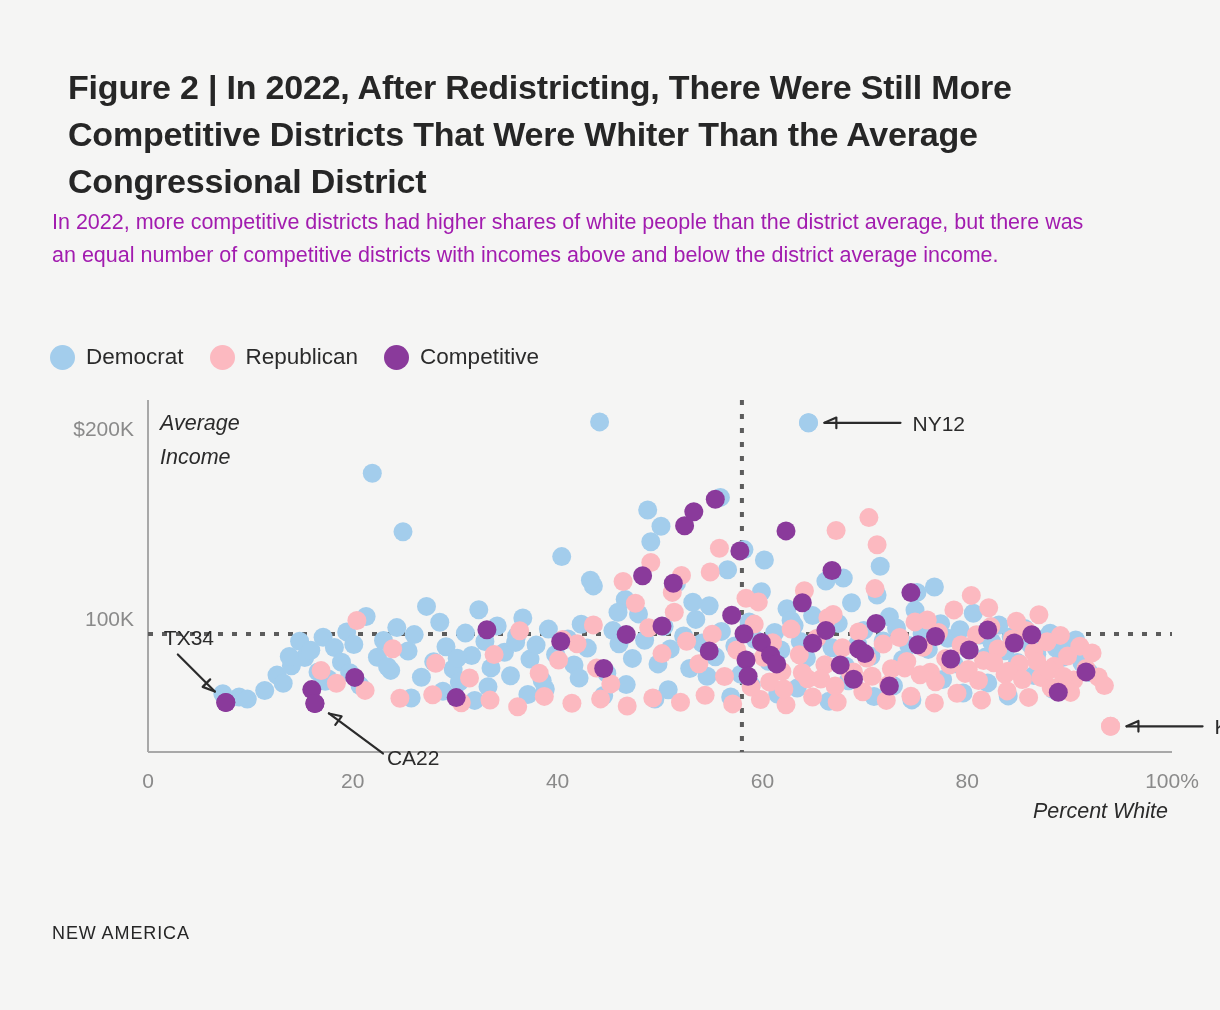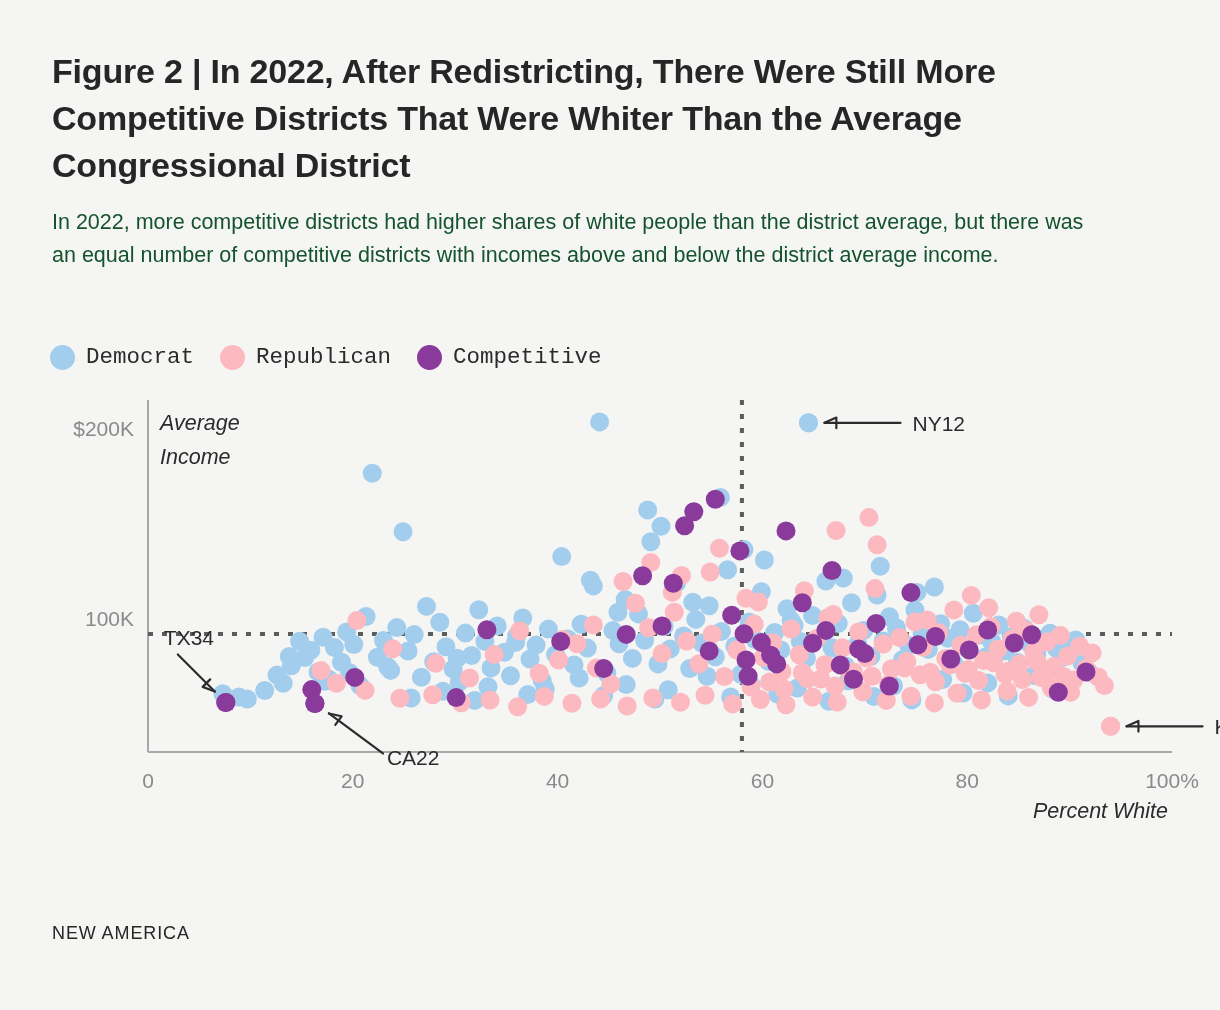--- a/index.html
+++ b/index.html
@@ -25,30 +25,30 @@
   .fig-title {
     position: absolute;
     left: 52px;
     top: 48px;
     width: 1090px;
     font-size: 34px;
     font-weight: bold;
     line-height: 1.38;
     letter-spacing: -0.2px;
     color: #262626;
-    margin: 0;
+    margin: 16px;
   }
   .fig-subtitle {
     position: absolute;
     left: 52px;
     top: 206px;
     width: 1060px;
     font-size: 21.5px;
     line-height: 1.52;
-    color: #14532d;
+    color: #a21caf;
     margin: 0;
   }
 
   
   .legend {
     position: absolute;
     left: 50px;
     top: 345px;
     display: flex;
     align-items: center;
@@ -62,21 +62,20 @@
   .legend-swatch {
     width: 25px;
     height: 25px;
     border-radius: 50%;
     display: block;
   }
   .legend-label {
     font-size: 22.5px;
     color: #2b2b2b;
     line-height: 1;
-    font-family: Liberation Mono, monospace;
   }
 
   
   .chart-wrap {
     position: absolute;
     left: 0;
     top: 0;
     width: 1220px;
     height: 1010px;
     pointer-events: none;

